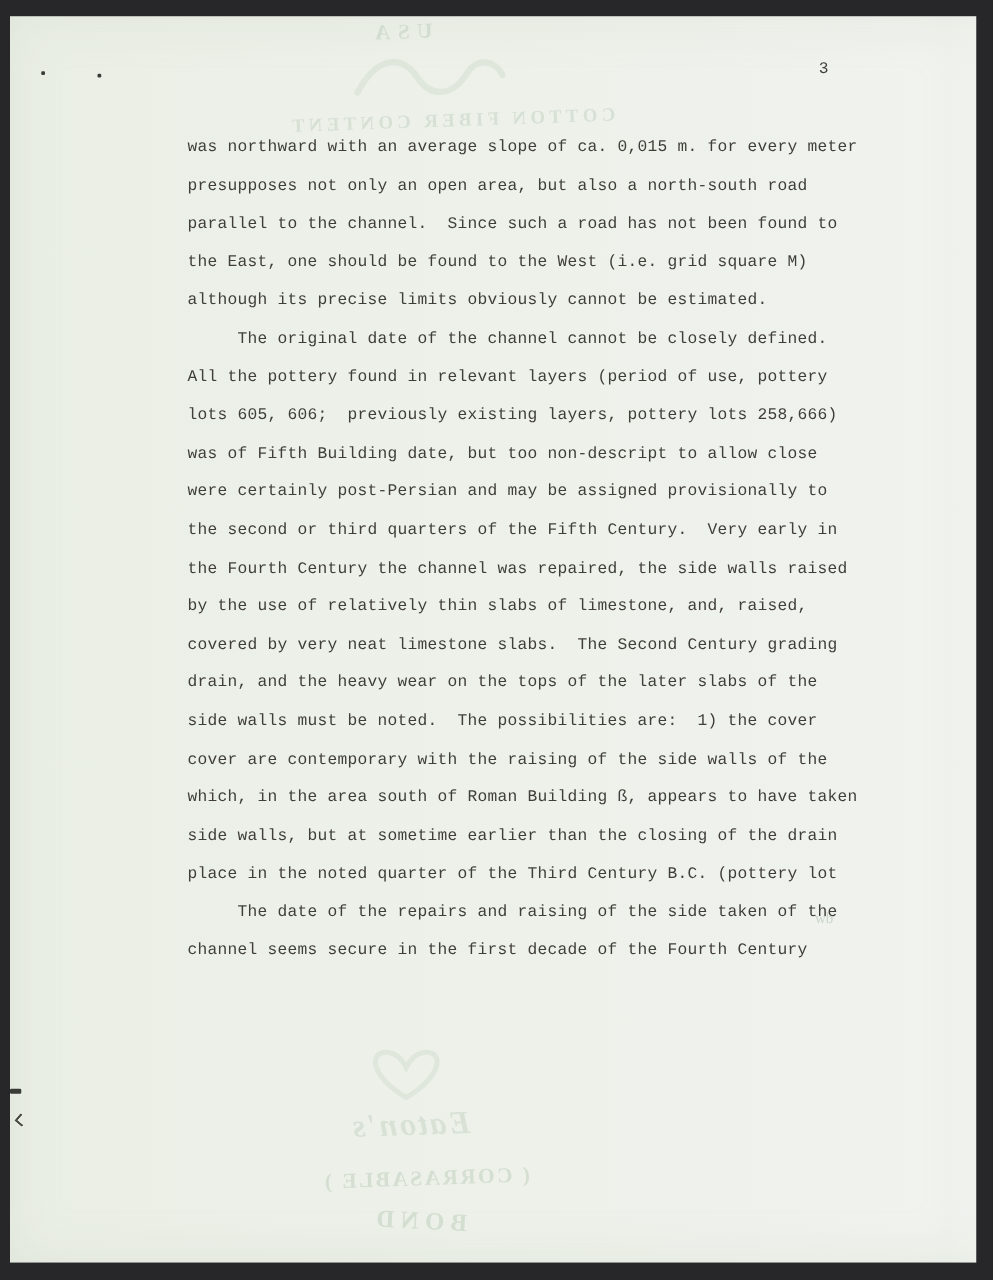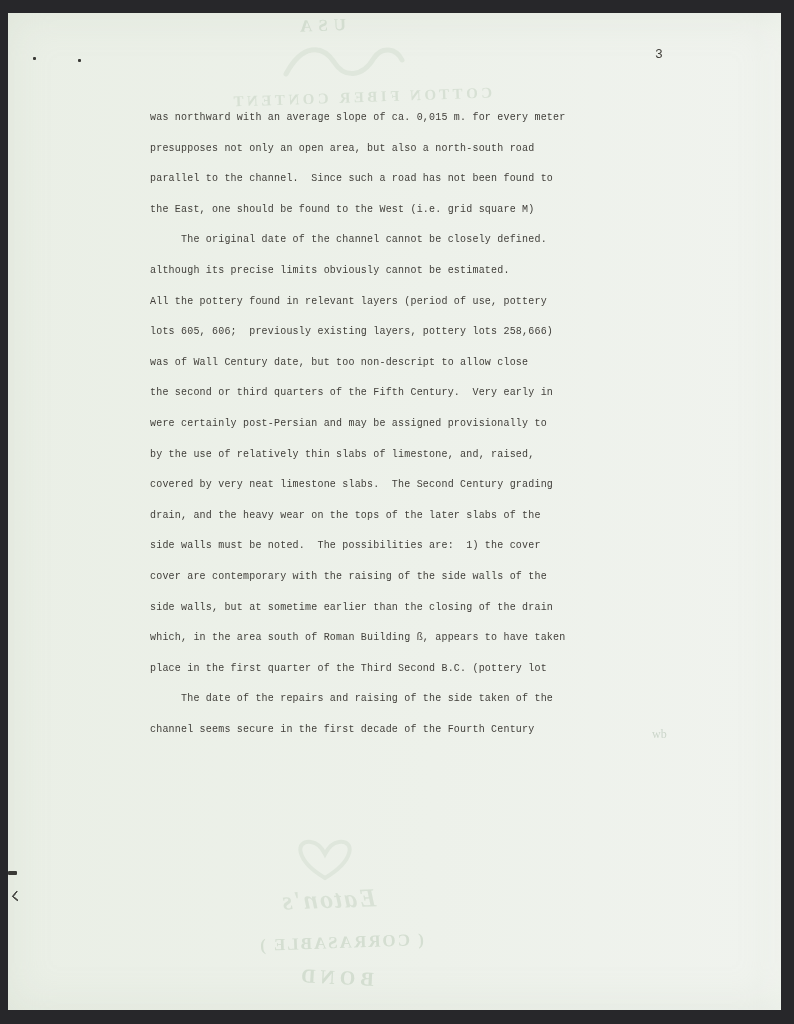--- a/index.html
+++ b/index.html
@@ -30,21 +30,21 @@
     color:var(--ink);
   }
   .text-block{
     position:absolute;
     left:142px;top:90px;
     width:545px;
   }
   .line{
     height:30.6px;
     line-height:30.6px;
-    font-size:10px;
+    font-size:13px;
     color:var(--ink);
     white-space:pre;
     letter-spacing:0.2px;
   }
   .speck{position:absolute;background:#3a3a36;border-radius:1px;}
   .speck.s1{left:25px;top:44px;width:3px;height:3px;}
   .speck.s2{left:70px;top:46px;width:3px;height:3px;}
   .speck.s3{left:0px;top:858px;width:9px;height:4px;}
   .speck.s4{left:5px;top:879px;width:6px;height:6px;background:transparent;border-left:2px solid #4a4a46;border-bottom:2px solid #4a4a46;transform:rotate(40deg);}
   .ghost{
@@ -93,32 +93,33 @@
   <div class="speck s2"></div>
   <div class="speck s3"></div>
   <div class="speck s4"></div>
 
   <div class="page-number">3</div>
   <div class="text-block" id="text-lines">
       <div class="line">was northward with an average slope of ca. 0,015 m. for every meter</div>
       <div class="line">presupposes not only an open area, but also a north-south road</div>
       <div class="line">parallel to the channel.  Since such a road has not been found to</div>
       <div class="line">the East, one should be found to the West (i.e. grid square M)</div>
+      <div class="line">although its precise limits obviously cannot be estimated.</div>
       <div class="line">     The original date of the channel cannot be closely defined.</div>
-      <div class="line">although its precise limits obviously cannot be estimated.</div>
       <div class="line">All the pottery found in relevant layers (period of use, pottery</div>
       <div class="line">lots 605, 606;  previously existing layers, pottery lots 258,666)</div>
-      <div class="line">was of Wall Century date, but too non-descript to allow close</div>
+      <div class="line">was of Fifth Building date, but too non-descript to allow close</div>
+      <div class="line">were certainly post-Persian and may be assigned provisionally to</div>
       <div class="line">the second or third quarters of the Fifth Century.  Very early in</div>
-      <div class="line">were certainly post-Persian and may be assigned provisionally to</div>
+      <div class="line">the Fourth Century the channel was repaired, the side walls raised</div>
       <div class="line">by the use of relatively thin slabs of limestone, and, raised,</div>
       <div class="line">covered by very neat limestone slabs.  The Second Century grading</div>
       <div class="line">drain, and the heavy wear on the tops of the later slabs of the</div>
       <div class="line">side walls must be noted.  The possibilities are:  1) the cover</div>
       <div class="line">cover are contemporary with the raising of the side walls of the</div>
+      <div class="line">which, in the area south of Roman Building ß, appears to have taken</div>
       <div class="line">side walls, but at sometime earlier than the closing of the drain</div>
-      <div class="line">which, in the area south of Roman Building ß, appears to have taken</div>
-      <div class="line">place in the first quarter of the Third Second B.C. (pottery lot</div>
+      <div class="line">place in the noted quarter of the Third Century B.C. (pottery lot</div>
       <div class="line">     The date of the repairs and raising of the side taken of the</div>
       <div class="line">channel seems secure in the first decade of the Fourth Century</div>
     </div>
 
 </div>
 
 </body></html>

